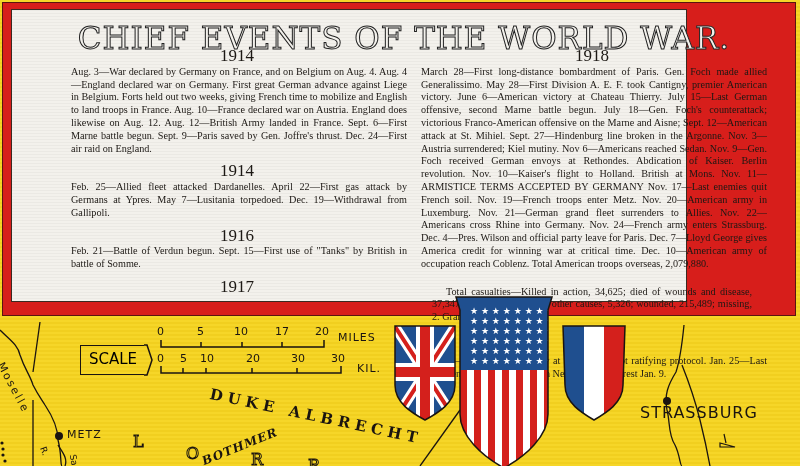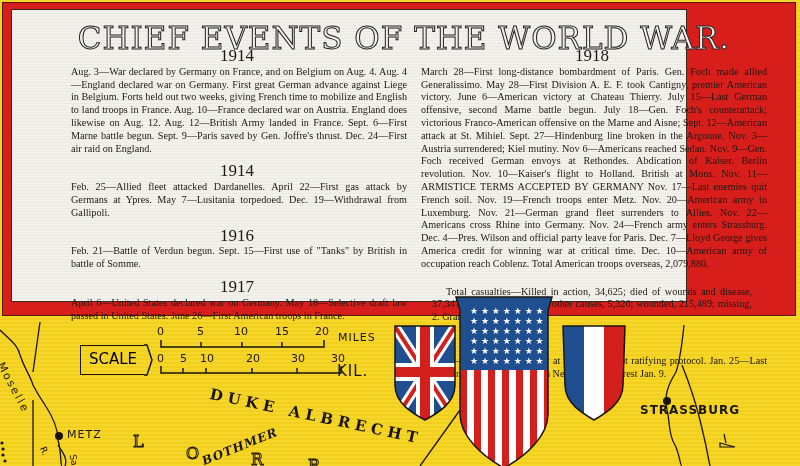--- a/index.html
+++ b/index.html
@@ -75,40 +75,40 @@
 
   <path d="M144,345 L147,345 L152,360 L147,375 L144,375" fill="none" stroke="#1a1410" stroke-width="1.5"></path>
 </svg>
 
 <div class="scale-box">SCALE</div>
 
 <div style="position:absolute;top:325px;left:155px;width:200px;height:14px;font-family:'DejaVu Sans',sans-serif;font-size:11px;color:#1a1410;">
   <span style="position:absolute;left:2px">0</span>
   <span style="position:absolute;left:42px">5</span>
   <span style="position:absolute;left:79px">10</span>
-  <span style="position:absolute;left:120px">15</span>
+  <span style="position:absolute;left:120px">17</span>
   <span style="position:absolute;left:160px">20</span>
 </div>
 <div class="label" style="left:338px;top:331px;font-size:11px;letter-spacing:1px;">MILES</div>
 
 <div style="position:absolute;top:352px;left:155px;width:200px;height:14px;font-family:'DejaVu Sans',sans-serif;font-size:11px;color:#1a1410;">
   <span style="position:absolute;left:2px">0</span>
   <span style="position:absolute;left:25px">5</span>
   <span style="position:absolute;left:45px">10</span>
   <span style="position:absolute;left:91px">20</span>
   <span style="position:absolute;left:136px">30</span>
   <span style="position:absolute;left:176px">30</span>
 </div>
-<div class="label" style="left:337px;top:362px;font-size:15px;letter-spacing:1px;">KIL.</div>
+<div class="label" style="left:357px;top:362px;font-size:11px;letter-spacing:1px;">KIL.</div>
 
 <div class="label" style="left:6px;top:360px;font-size:11px;transform:rotate(62deg);transform-origin:left top;letter-spacing:2px;">Moselle</div>
 <div class="label" style="left:40px;top:446px;font-size:9px;transform:rotate(70deg);">R.</div>
 <div class="label" style="left:68px;top:455px;font-size:9px;transform:rotate(80deg);">Sa</div>
 <div class="label" style="left:67px;top:428px;font-size:11px;letter-spacing:1px;">METZ</div>
-<div class="label" style="left:640px;top:403px;font-size:12px;letter-spacing:1px;font-weight:bold;">STRASSBURG</div>
+<div class="label" style="left:640px;top:403px;font-size:16px;letter-spacing:1px;">STRASSBURG</div>
 
 <div class="label" style="left:212px;top:385px;font-family:'DejaVu Serif',serif;font-weight:bold;font-size:15px;letter-spacing:5px;transform:rotate(12deg);transform-origin:left top;white-space:nowrap;">
   <span>DUKE ALBRECHT</span>
 </div>
 <div class="label" style="left:200px;top:455px;font-family:'DejaVu Serif',serif;font-weight:bold;font-style:italic;font-size:12px;letter-spacing:1px;transform:rotate(-22deg);transform-origin:left top;white-space:nowrap;">
   <span>BOTHMER</span>
 </div>
 <div class="label" style="left:133px;top:432px;font-family:'DejaVu Serif',serif;font-size:16px;color:#f4d21c;-webkit-text-stroke:1px #1a1410;">L</div>
 <div class="label" style="left:186px;top:444px;font-family:'DejaVu Serif',serif;font-size:16px;color:#f4d21c;-webkit-text-stroke:1px #1a1410;">O</div>
 <div class="label" style="left:251px;top:450px;font-family:'DejaVu Serif',serif;font-size:16px;color:#f4d21c;-webkit-text-stroke:1px #1a1410;">R</div>
@@ -119,21 +119,20 @@
   <div class="title">CHIEF EVENTS OF THE WORLD WAR.</div>
 
   <div class="col col-left">
     <div class="year">1914</div>
     <p class="para">Aug. 3—War declared by Germany on France, and on Belgium on Aug. 4. Aug. 4—England declared war on Germany. First great German advance against Liege in Belgium. Forts held out two weeks, giving French time to mobilize and English to land troops in France. Aug. 10—France declared war on Austria. England does likewise on Aug. 12. Aug. 12—British Army landed in France. Sept. 6—First Marne battle begun. Sept. 9—Paris saved by Gen. Joffre's thrust. Dec. 24—First air raid on England.</p>
     <div class="year">1914</div>
     <p class="para">Feb. 25—Allied fleet attacked Dardanelles. April 22—First gas attack by Germans at Ypres. May 7—Lusitania torpedoed. Dec. 19—Withdrawal from Gallipoli.</p>
     <div class="year">1916</div>
     <p class="para">Feb. 21—Battle of Verdun begun. Sept. 15—First use of "Tanks" by British in battle of Somme.</p>
     <div class="year">1917</div>
-    <p class="para">April 6—United States declared war on Germany. May 18—Selective draft law passed in United States. June 26—First American troops in France.</p>
   </div>
 
   <div class="col col-right">
     <div class="year">1918</div>
     <p class="para tight">March 28—First long-distance bombardment of Paris. Gen. Foch made allied Generalissimo. May 28—First Division A. E. F. took Cantigny, premier American victory. June 6—American victory at Chateau Thierry. July 15—Last German offensive, second Marne battle begun. July 18—Gen. Foch's counterattack; victorious Franco-American offensive on the Marne and Aisne; Sept. 12—American attack at St. Mihiel. Sept. 27—Hindenburg line broken in the Argonne. Nov. 3—Austria surrendered; Kiel mutiny. Nov 6—Americans reached Sedan. Nov. 9—Gen. Foch received German envoys at Rethondes. Abdication of Kaiser. Berlin revolution. Nov. 10—Kaiser's flight to Holland. British at Mons. Nov. 11—ARMISTICE TERMS ACCEPTED BY GERMANY Nov. 17—Last enemies quit French soil. Nov. 19—French troops enter Metz. Nov. 20—American army in Luxemburg. Nov. 21—German grand fleet surrenders to Allies. Nov. 22—Americans cross Rhine into Germany. Nov. 24—French army enters Strassburg. Dec. 4—Pres. Wilson and official party leave for Paris. Dec. 7—Lloyd George gives America credit for winning war at critical time. Dec. 10—American army of occupation reach Coblenz. Total American troops overseas, 2,079,880.</p>
     <p class="indent">Total casualties—Killed in action, 34,625; died of wounds and disease, 37,347; died of accident and other causes, 5,326; wounded, 215,489; missing, 2. Grand total, 292,789.</p>
     <div class="year" style="margin-top:4px;">1920</div>
     <p class="para">Jan. 10—Germany signs treaty at Paris. U. S. not ratifying protocol. Jan. 25—Last contingent of A. E. F. arrived in New York Left Brest Jan. 9.</p>
   </div>
 </div>

